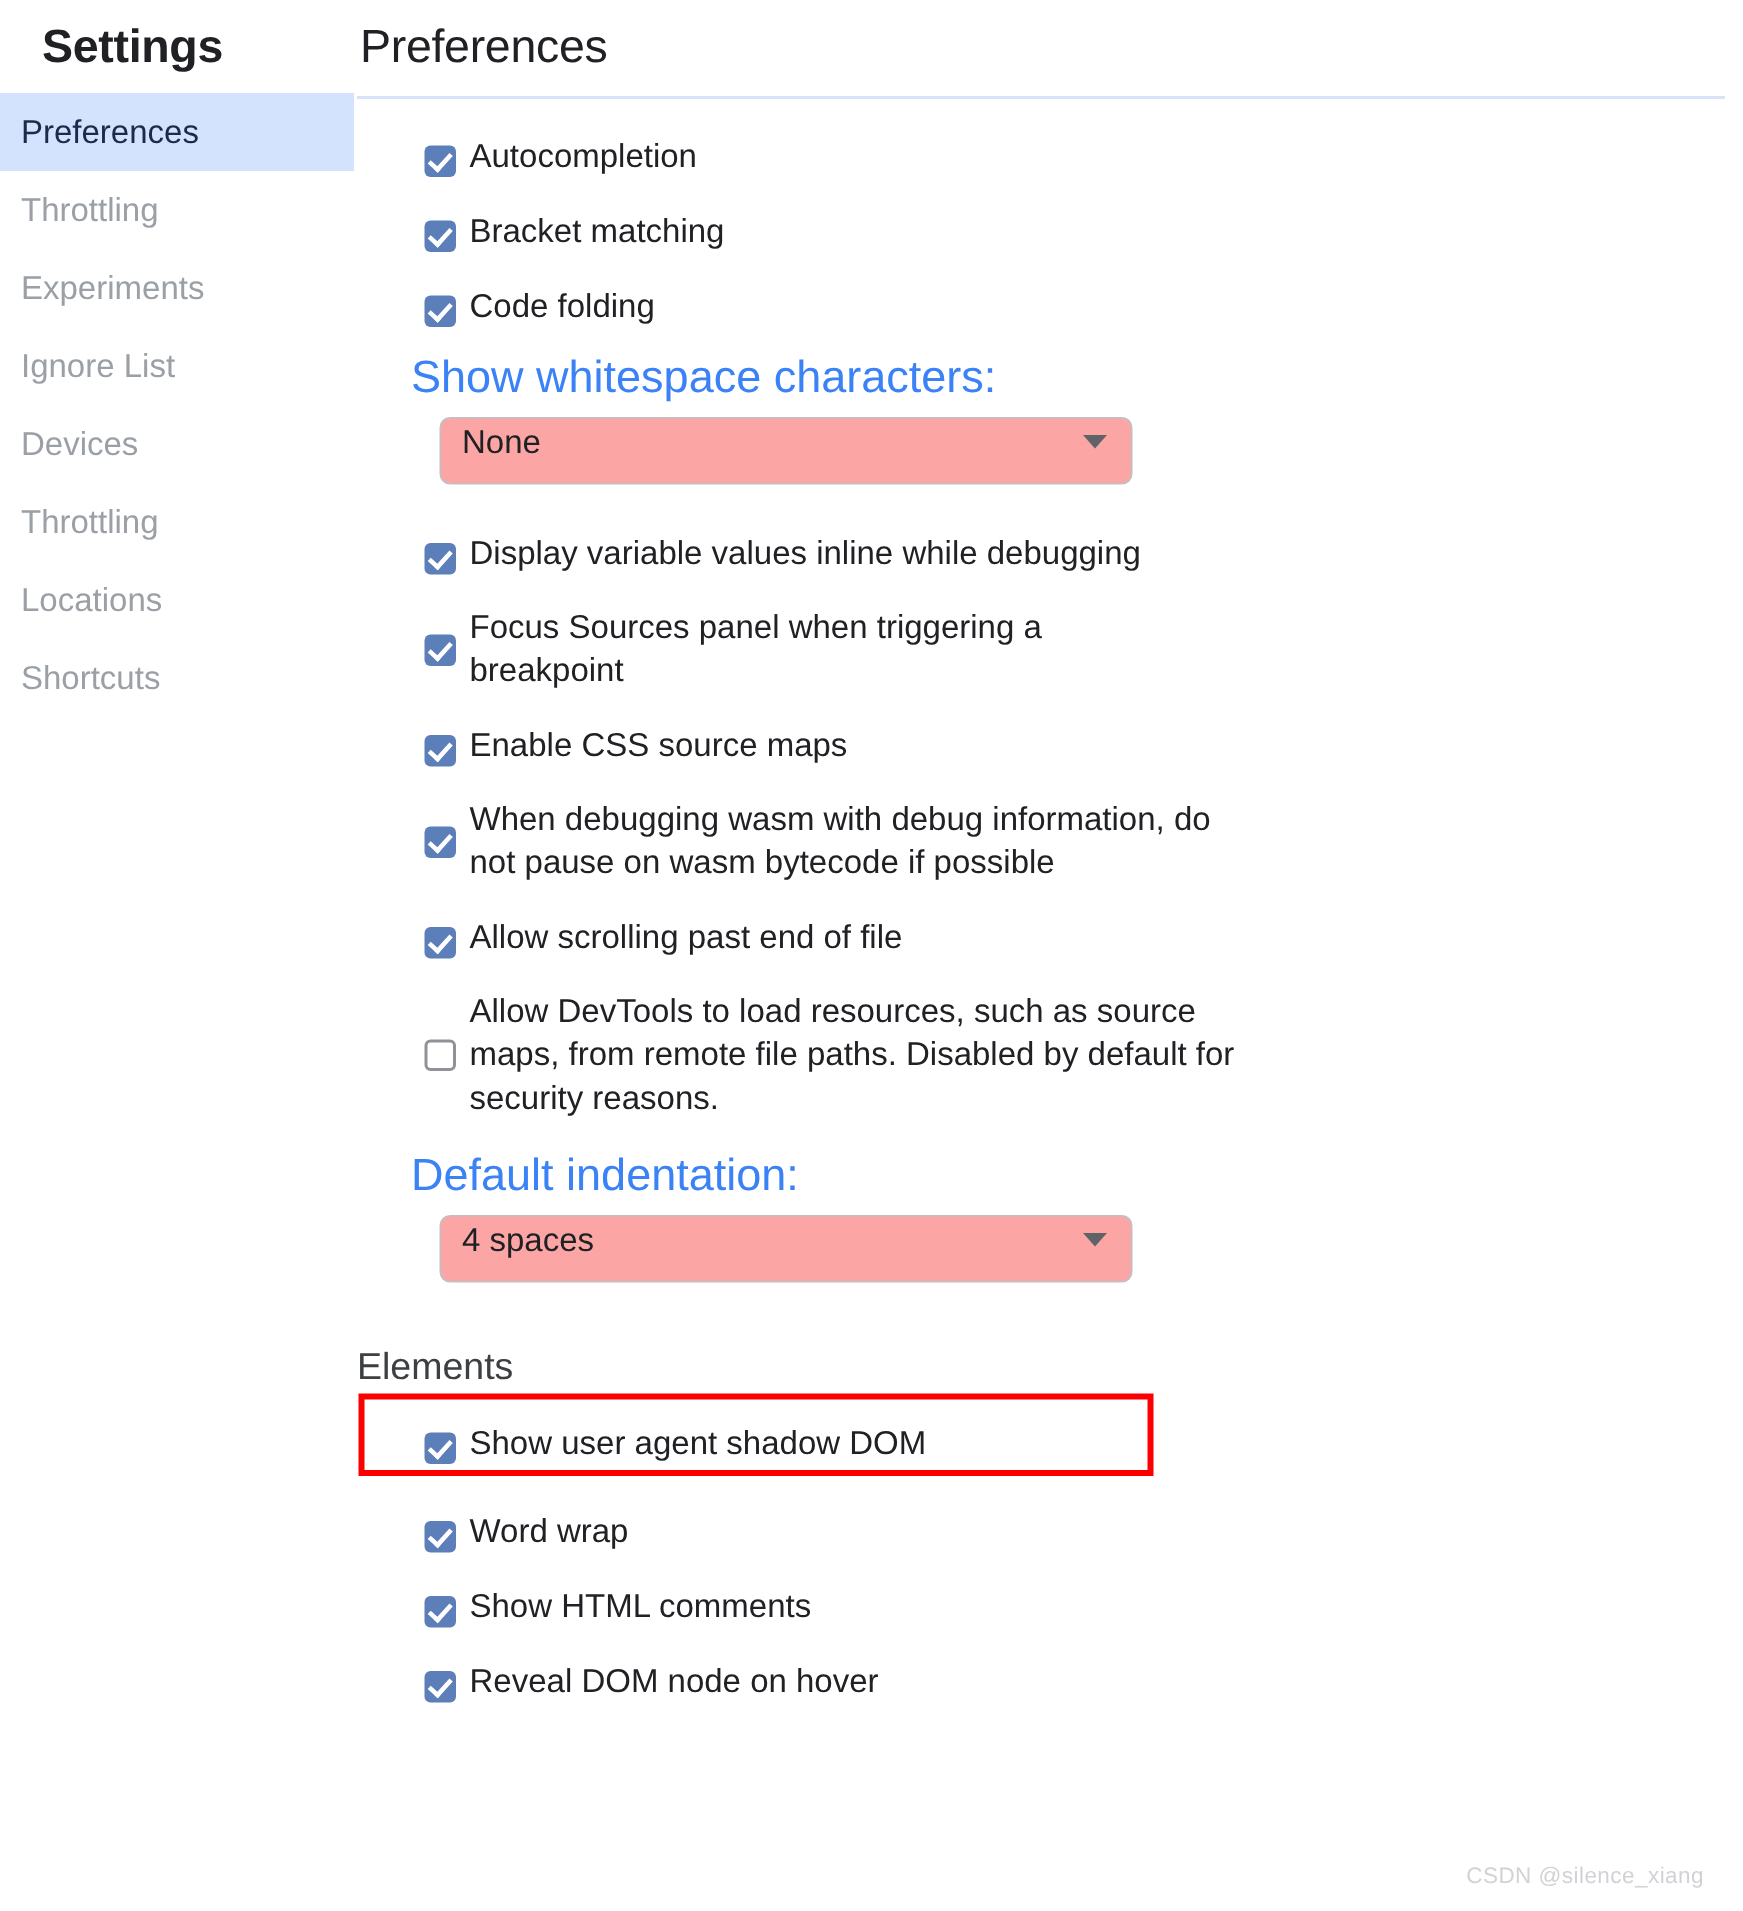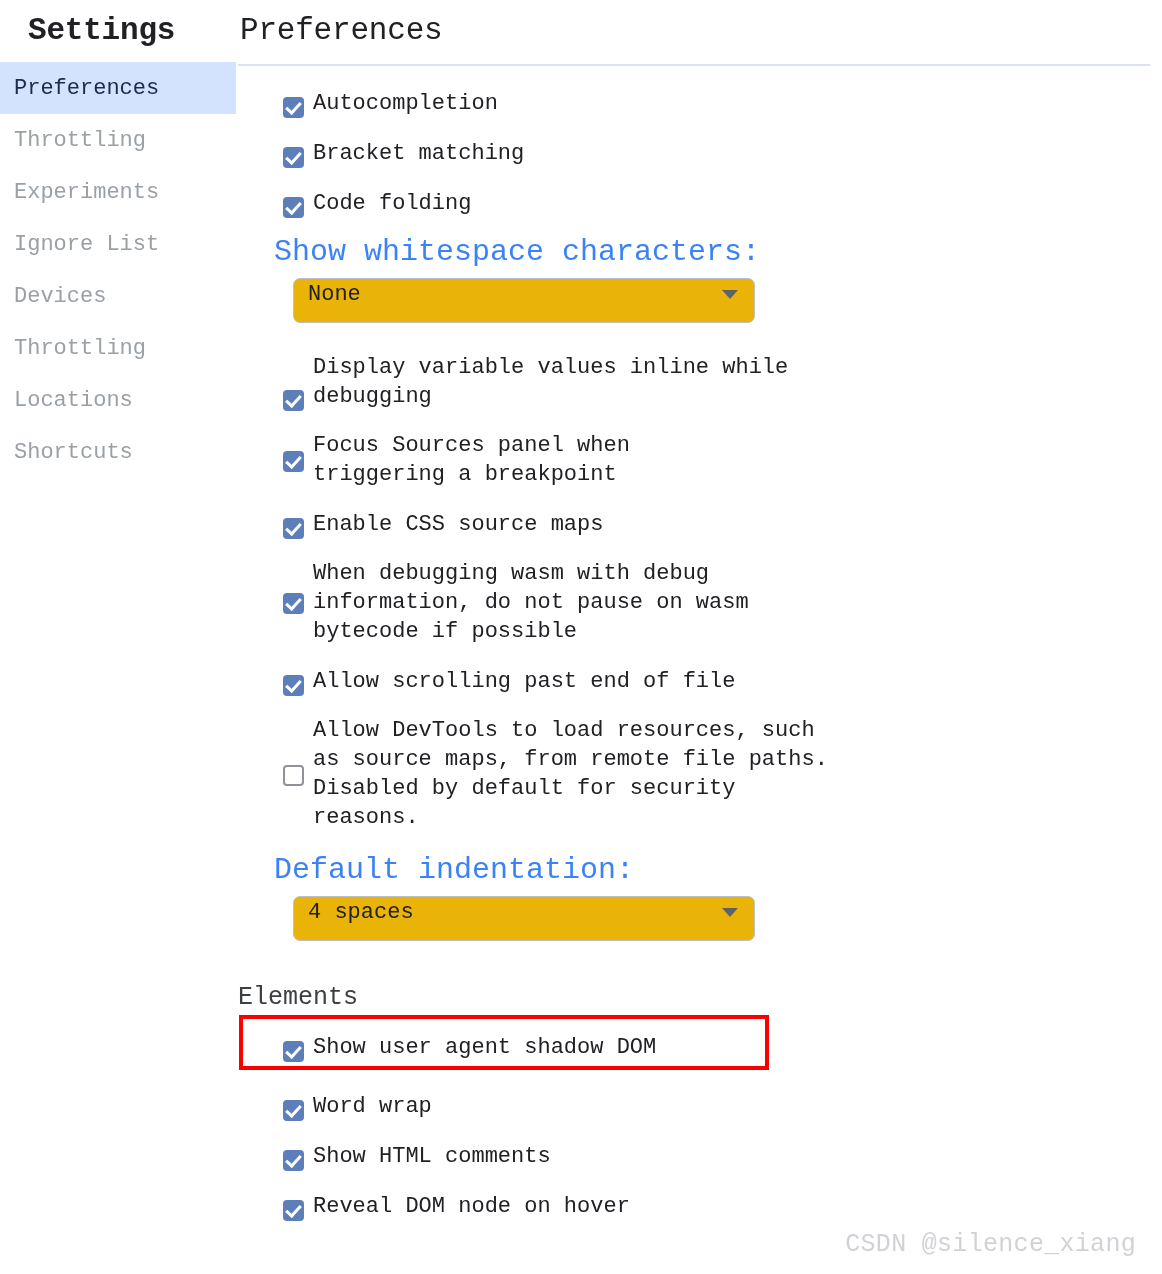--- a/index.html
+++ b/index.html
@@ -13,21 +13,20 @@
     font-family: "Liberation Sans", sans-serif;
     position: relative;
     overflow: hidden;
   }
 
   #app {
     display: flex;
     width: 1162px;
     height: 1274px;
     position: relative;
-    font-family: Liberation Mono, monospace;
   }
 
   
   .sidebar {
     width: 236px;
     flex: 0 0 236px;
     padding-top: 0;
     box-sizing: border-box;
   }
   .sidebar-title {
@@ -138,21 +137,21 @@
     margin-bottom: 12px;
     line-height: 28px;
   }
 
   .select-box {
     margin-left: 57px;
     width: 462px;
     height: 45px;
     border: 1px solid #bdc1c6;
     border-radius: 7px;
-    background: #eab308;
+    background: #fca5a5;
     display: flex;
     align-items: center;
     justify-content: space-between;
     padding: 0 14px 12px 14px;
     box-sizing: border-box;
     cursor: pointer;
   }
   .select-value {
     font-size: 22px;
     color: #202124;
@@ -188,21 +187,21 @@
     height: 55px;
     border: 4px solid #fc0000;
     box-sizing: border-box;
     pointer-events: none;
   }
 
   .watermark {
     position: absolute;
     right: 26px;
     bottom: 15px;
-    font-size: 25px;
+    font-size: 15px;
     color: #d0d2d5;
     letter-spacing: 0.3px;
   }
 </style>
 </head>
 <body>
 
 <div id="app">
 
   <div class="sidebar">

